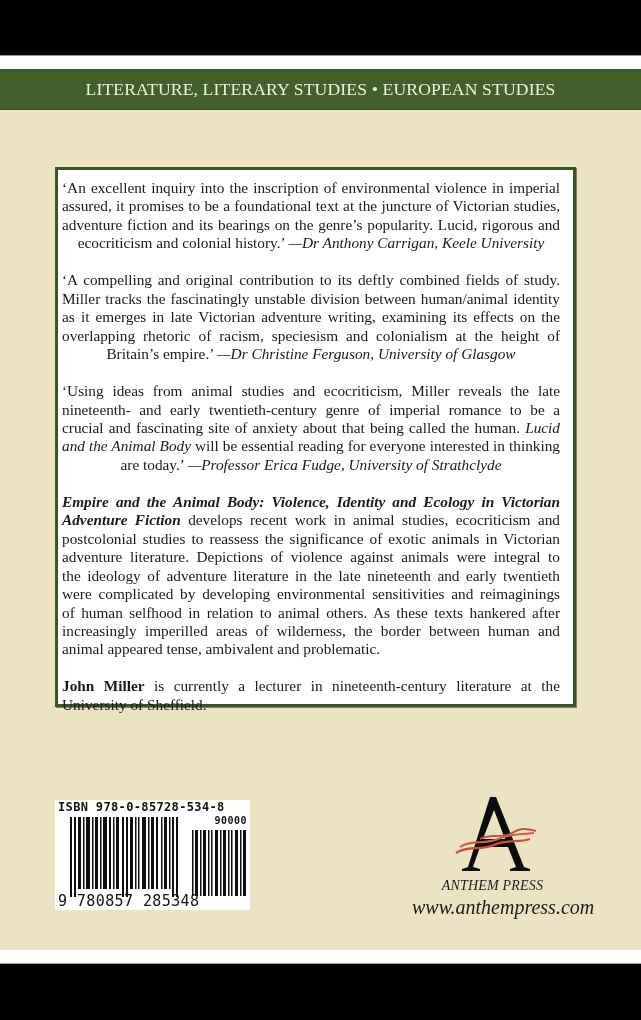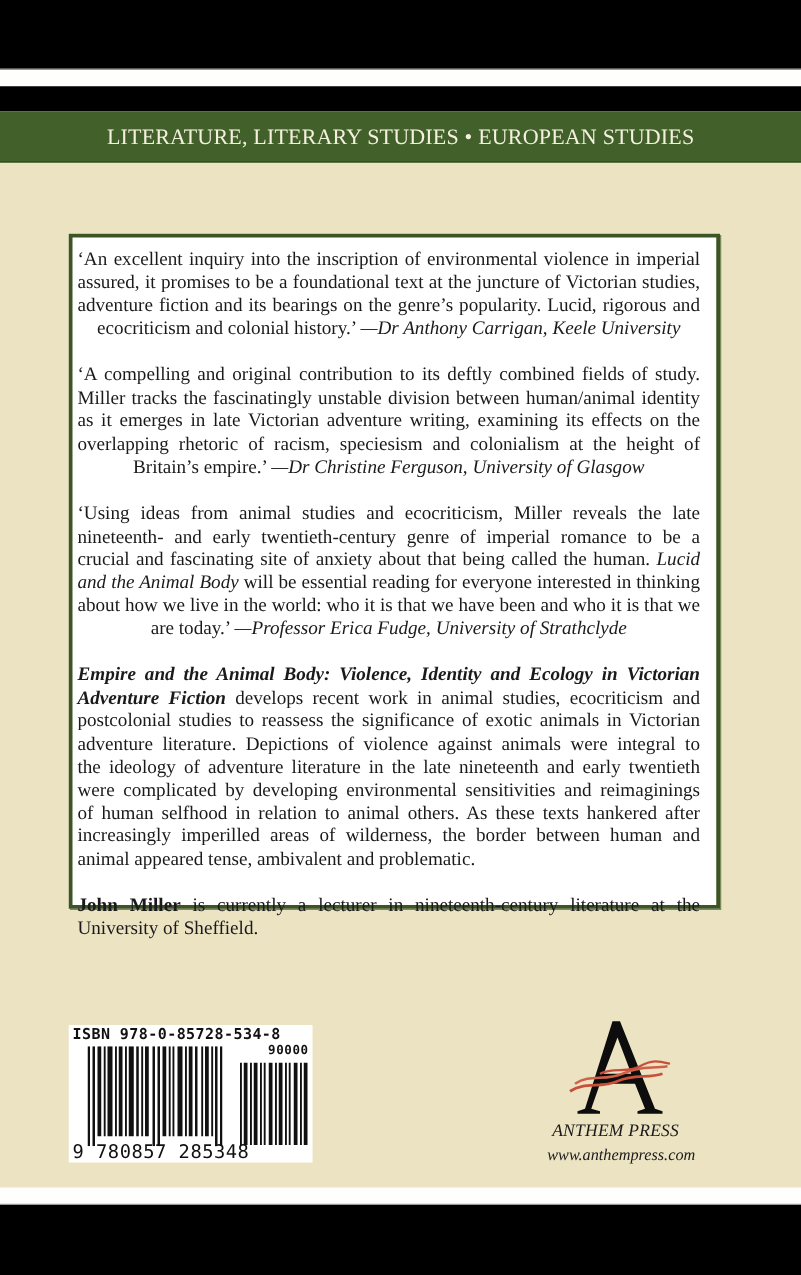--- a/index.html
+++ b/index.html
@@ -4,21 +4,21 @@
   <style>
     * { margin: 0; padding: 0; box-sizing: border-box; }
     html, body {
       width: 641px; height: 1020px; overflow: hidden;
       background: #000;
       font-family: "DejaVu Serif", "Liberation Serif", serif;
     }
     .page { position: relative; width: 641px; height: 1020px; background: #000; }
     .black-top { position: absolute; left: 0; top: 0; width: 641px; height: 55px; background: #000; }
     .white-top { position: absolute; left: 0; top: 55px; width: 641px; height: 14px; background: #fefefc; border-top: 1px solid #9a9a9a; }
-    .cover { position: absolute; left: 0; top: 69px; width: 641px; height: 881px; background: #ece3c3; margin-top: 20px; }
+    .cover { position: absolute; left: 0; top: 69px; width: 641px; height: 881px; background: #ece3c3; }
     .white-bottom { position: absolute; left: 0; top: 950px; width: 641px; height: 14px; background: #fefefc; border-bottom: 1px solid #9a9a9a; }
     .black-bottom { position: absolute; left: 0; top: 964px; width: 641px; height: 56px; background: #000; }
 
     .category-band {
       position: absolute; left: 0; top: 0; width: 641px; height: 41px;
       background: #41602a;
       border-bottom: 1px solid #2f4a1c;
       color: #f4f0dd;
       font-family: "Liberation Serif", "DejaVu Serif", serif;
       font-size: 17.6px;
@@ -63,21 +63,21 @@
     .logo { position: absolute; left: 405px; top: 722px; width: 180px; height: 125px; font-style: italic; }
     .logo svg { position: absolute; left: 45px; top: 4px; }
     .press-name {
       position: absolute; left: 0; top: 87px; width: 175px; text-align: center;
       font-family: "Liberation Serif", "DejaVu Serif", serif;
       font-size: 14px; color: #1a1a1a; letter-spacing: 0.2px;
     }
     .press-url {
       position: absolute; left: 7px; top: 105px; width: 170px; text-align: center;
       font-family: "Liberation Serif", "DejaVu Serif", serif;
-      font-size: 13px; color: #1a1a1a;
+      font-size: 20px; color: #1a1a1a;
     }
   </style>
 </head>
 <body>
 
 <div class="page">
   <div class="black-top"></div>
   <div class="white-top"></div>
 
   <div class="cover">
@@ -100,21 +100,20 @@
         <span class="line">as it emerges in late Victorian adventure writing, examining its effects on the</span>
         <span class="line">overlapping rhetoric of racism, speciesism and colonialism at the height of</span>
         <span class="line center"><span>Britain’s empire.’ </span><span class="attr">—Dr Christine Ferguson, University of Glasgow</span></span>
       </div>
 
       <div class="para">
         <span class="line">‘Using ideas from animal studies and ecocriticism, Miller reveals the late</span>
         <span class="line">nineteenth- and early twentieth-century genre of imperial romance to be a</span>
         <span class="line"><span>crucial and fascinating site of anxiety about that being called the human. </span><span class="ital">Lucid</span></span>
         <span class="line"><span class="ital">and the Animal Body</span><span> will be essential reading for everyone interested in thinking</span></span>
-        <span class="line">about how we live in the world: who it is that we have been and who it is that we</span>
         <span class="line center"><span>are today.’  </span><span class="attr">—Professor Erica Fudge, University of Strathclyde</span></span>
       </div>
 
       <div class="para">
         <span class="line bold-ital">Empire and the Animal Body: Violence, Identity and Ecology in Victorian</span>
         <span class="line"><span class="bold-ital">Adventure Fiction</span><span> develops recent work in animal studies, ecocriticism and</span></span>
         <span class="line">postcolonial studies to reassess the significance of exotic animals in Victorian</span>
         <span class="line">adventure literature. Depictions of violence against animals were integral to</span>
         <span class="line">the ideology of adventure literature in the late nineteenth and early twentieth</span>
         <span class="line">were complicated by developing environmental sensitivities and reimaginings</span>

